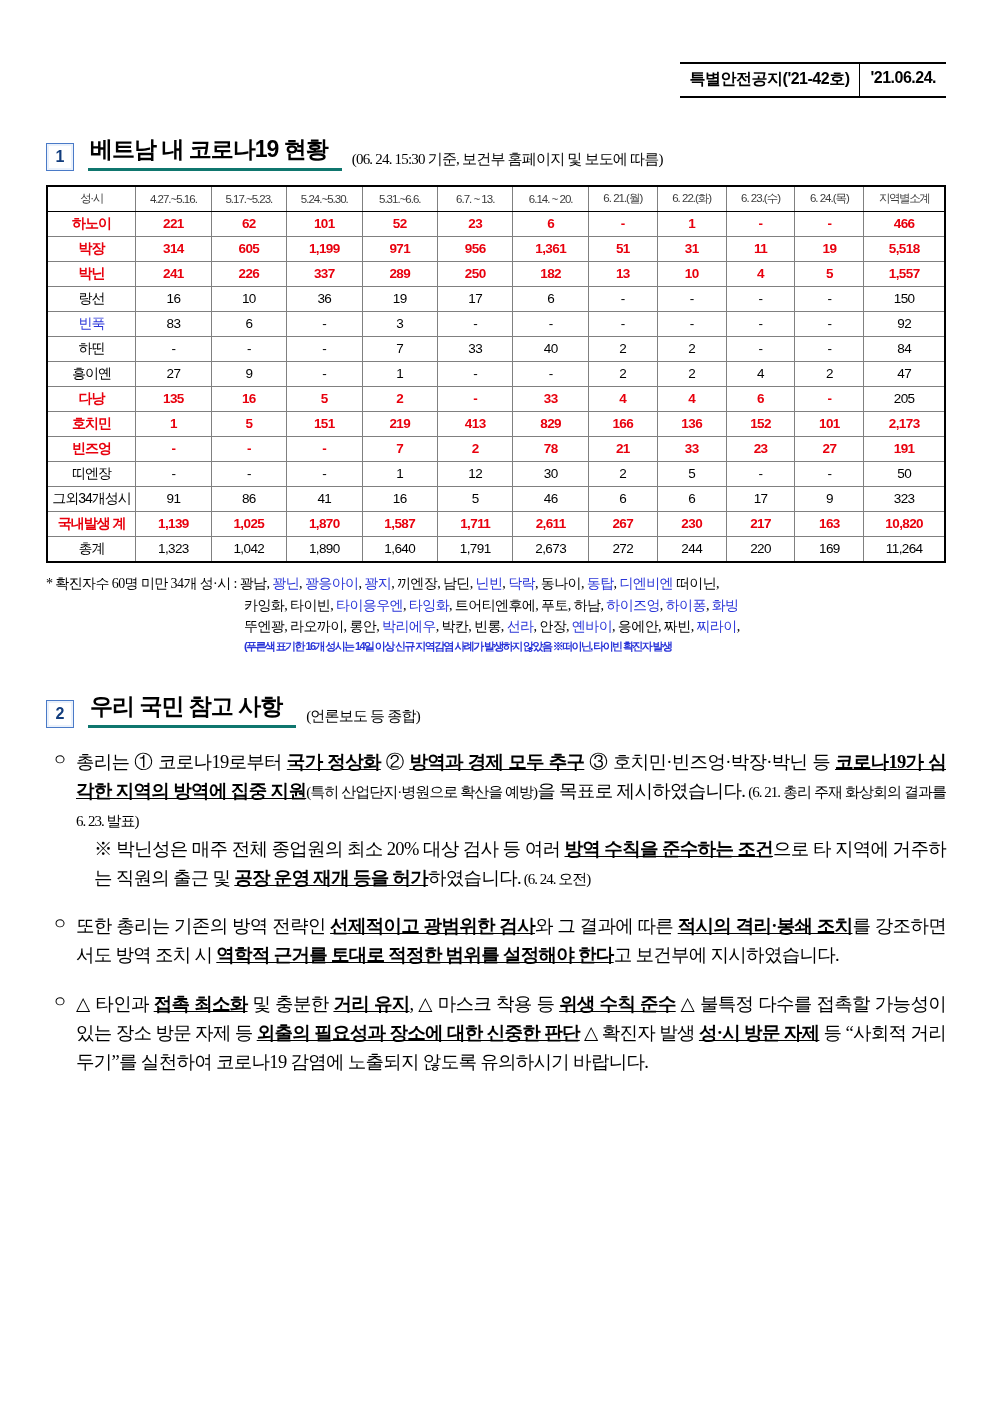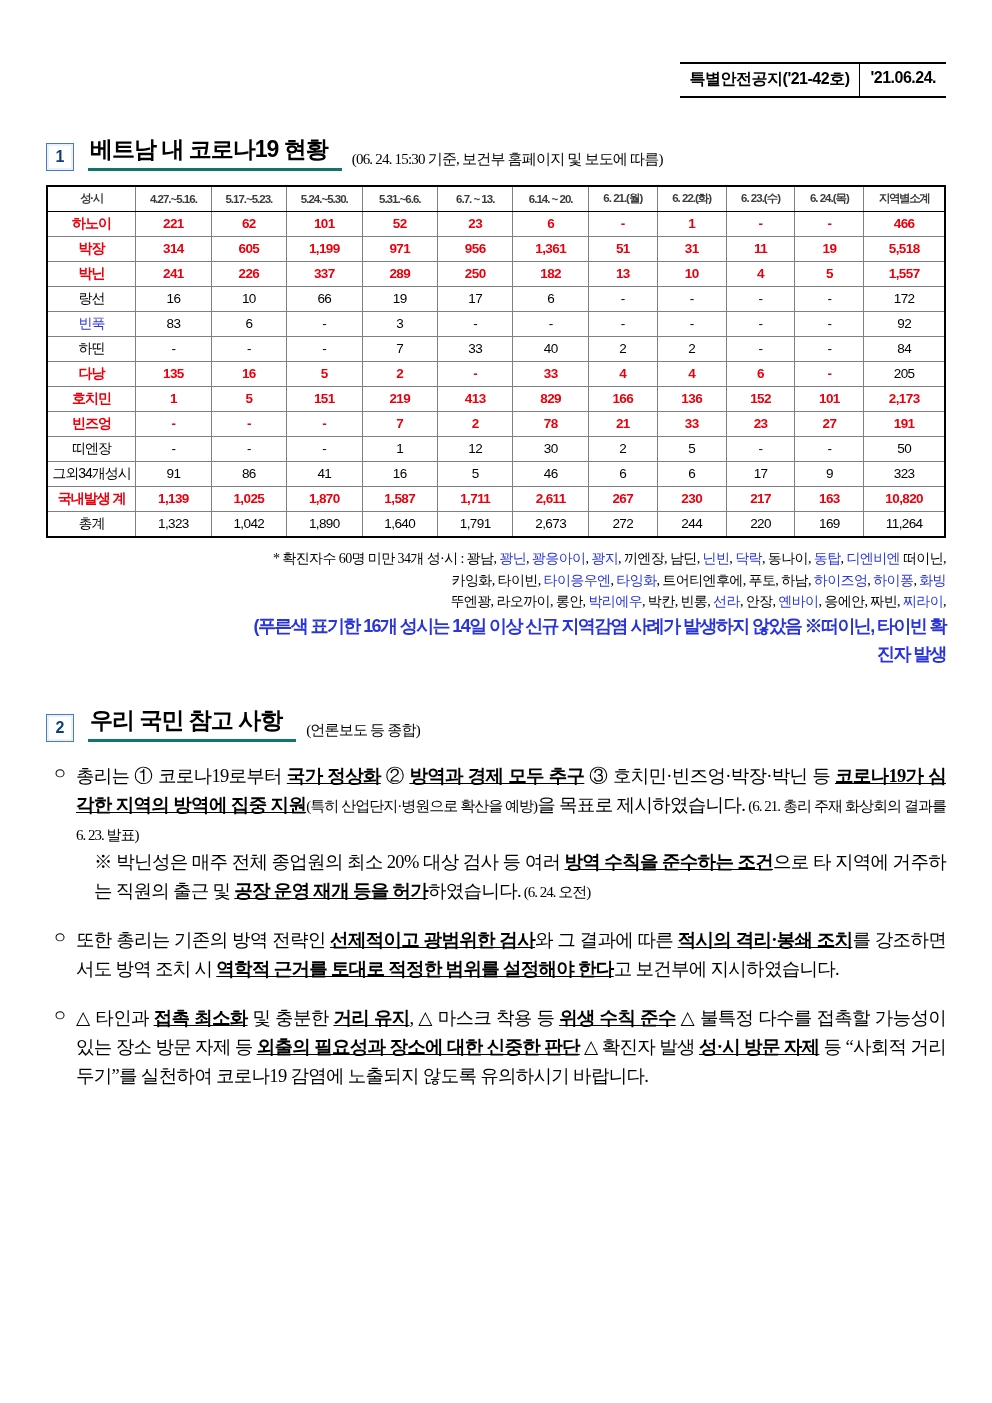--- a/index.html
+++ b/index.html
@@ -126,21 +126,21 @@
     border: 1px solid #808080;
     text-align: center;
     font-size: 13.5px;
     padding: 2px 0 3px 0;
     height: 19px;
     letter-spacing: -0.6px;
     white-space: nowrap;
     overflow: hidden;
   }
   .stat-table thead th {
-    font-weight: bold;
+    font-weight: normal;
     font-size: 11.5px;
     color: #3c3c3c;
     letter-spacing: -1px;
     border-top: 2px solid #000;
     border-bottom: 1.8px solid #000;
   }
   .stat-table thead th.namehead,
   .stat-table thead th.totalhead {
     font-size: 11.5px;
     letter-spacing: -1.4px;
@@ -163,34 +163,33 @@
   tr.sumline td { border-top: 1.8px solid #000; }
   tr.lastline td { border-bottom: 2px solid #000; }
   tr.sum-red td { color: #e8000d; font-weight: bold; }
 
   
   .footnote {
     margin-top: 10px;
     font-size: 14px;
     line-height: 1.55;
     letter-spacing: -0.6px;
-    text-align: right;
   }
   .footnote .fn-body { display: block; }
   .footnote .fn-indent {
     display: block;
     padding-left: 198px;
     text-indent: 0;
   }
   .blue { color: #2a35d8; }
   .fn-blue-note {
     color: #2a35d8;
     font-family: "Liberation Sans", sans-serif;
     font-weight: bold;
-    font-size: 18px;
+    font-size: 11px;
     letter-spacing: -1.6px;
     display: block;
     padding-left: 198px;
   }
 
   
   .bullets { margin-top: 18px; }
   .bullet {
     display: flex;
     margin-top: 20px;
@@ -308,29 +307,29 @@
           <td>13</td>
           <td>10</td>
           <td>4</td>
           <td>5</td>
           <td class="sepleft">1,557</td>
         </tr>
         <tr class="">
           <td class="rowname">랑선</td>
           <td>16</td>
           <td>10</td>
-          <td>66</td>
+          <td>36</td>
           <td>19</td>
           <td>17</td>
           <td>6</td>
           <td>-</td>
           <td>-</td>
           <td>-</td>
           <td>-</td>
-          <td class="sepleft">172</td>
+          <td class="sepleft">150</td>
         </tr>
         <tr class="">
           <td class="rowname bluename">빈푹</td>
           <td>83</td>
           <td>6</td>
           <td>-</td>
           <td>3</td>
           <td>-</td>
           <td>-</td>
           <td>-</td>
@@ -345,20 +344,34 @@
           <td>-</td>
           <td>-</td>
           <td>7</td>
           <td>33</td>
           <td>40</td>
           <td>2</td>
           <td>2</td>
           <td>-</td>
           <td>-</td>
           <td class="sepleft">84</td>
+        </tr>
+        <tr class="">
+          <td class="rowname">흥이옌</td>
+          <td>27</td>
+          <td>9</td>
+          <td>-</td>
+          <td>1</td>
+          <td>-</td>
+          <td>-</td>
+          <td>2</td>
+          <td>2</td>
+          <td>4</td>
+          <td>2</td>
+          <td class="sepleft">47</td>
         </tr>
         <tr class="red">
           <td class="rowname">다낭</td>
           <td>135</td>
           <td>16</td>
           <td>5</td>
           <td>2</td>
           <td>-</td>
           <td>33</td>
           <td>4</td>

